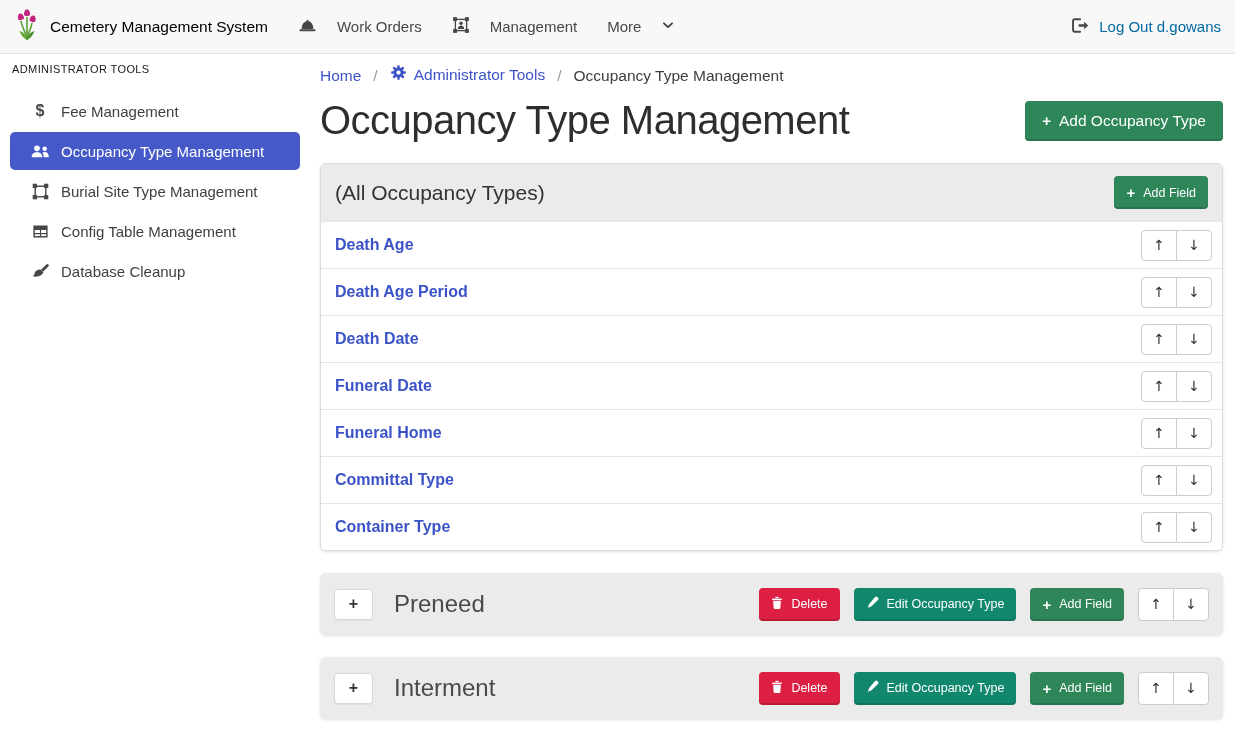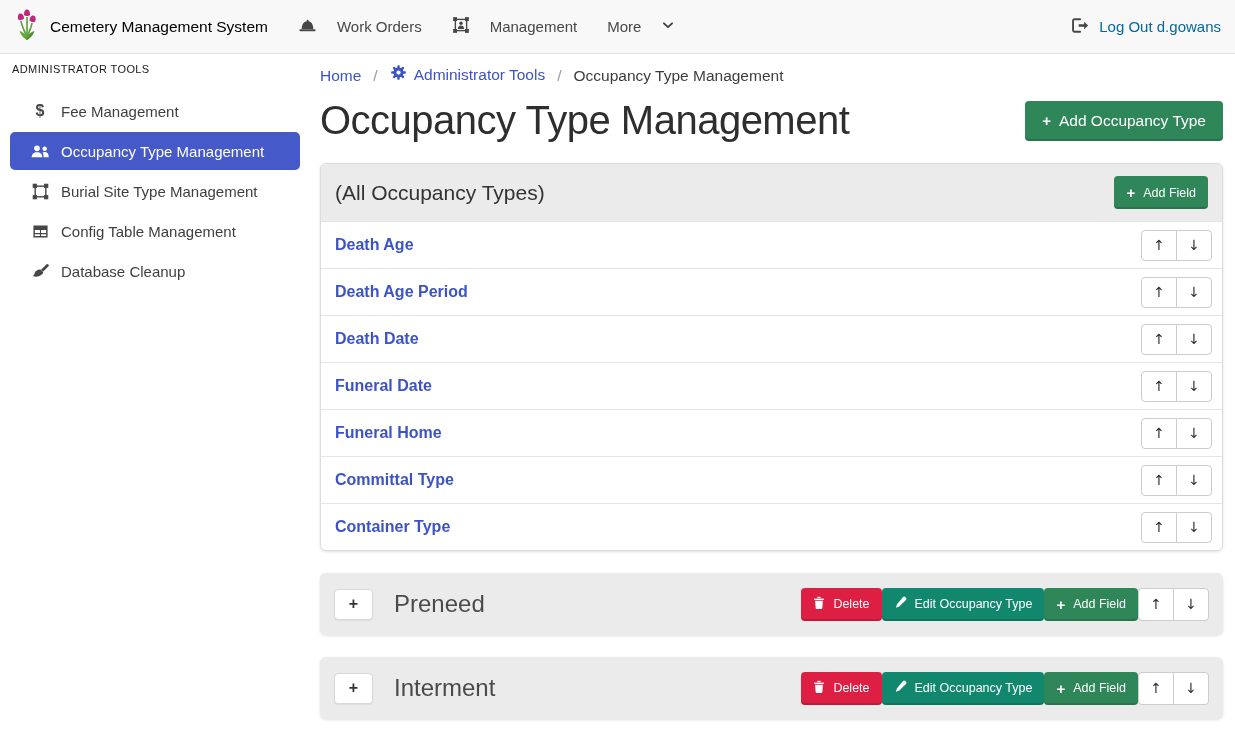--- a/index.html
+++ b/index.html
@@ -62,21 +62,21 @@
   .arrow-btn.up { border-radius:4px 0 0 4px; }
   .arrow-btn.down { border-radius:0 4px 4px 0; margin-left:-1px; }
 
   
   .section-bar { margin-top:22px; height:62px; background:#ebebeb; border-radius:6px;
     box-shadow:0 1px 3px rgba(0,0,0,.12); display:flex; align-items:center; padding:0 14px; }
   .toggle-btn { width:39px; height:31px; background:#fff; border:1px solid #d8d8d8; border-radius:4px;
     font-size:16px; font-weight:700; color:#333; cursor:pointer; box-shadow:0 1px 1px rgba(0,0,0,.06);
     font-family:inherit; }
   .section-title { font-size:24px; color:#4a4a4a; margin-left:21px; flex:1; }
-  .section-actions { display:flex; align-items:center; }
+  .section-actions { display:flex; align-items:center; gap:14px; }
   .arrow-group.tall .arrow-btn { height:33px; }
 </style>
 </head>
 <body>
 
 <div class="navbar">
   <div class="brand">
     <span>
       <svg width="26" height="34" viewBox="0 0 26 34">
         <g stroke="#5a9e33" stroke-width="1.6" fill="none">

